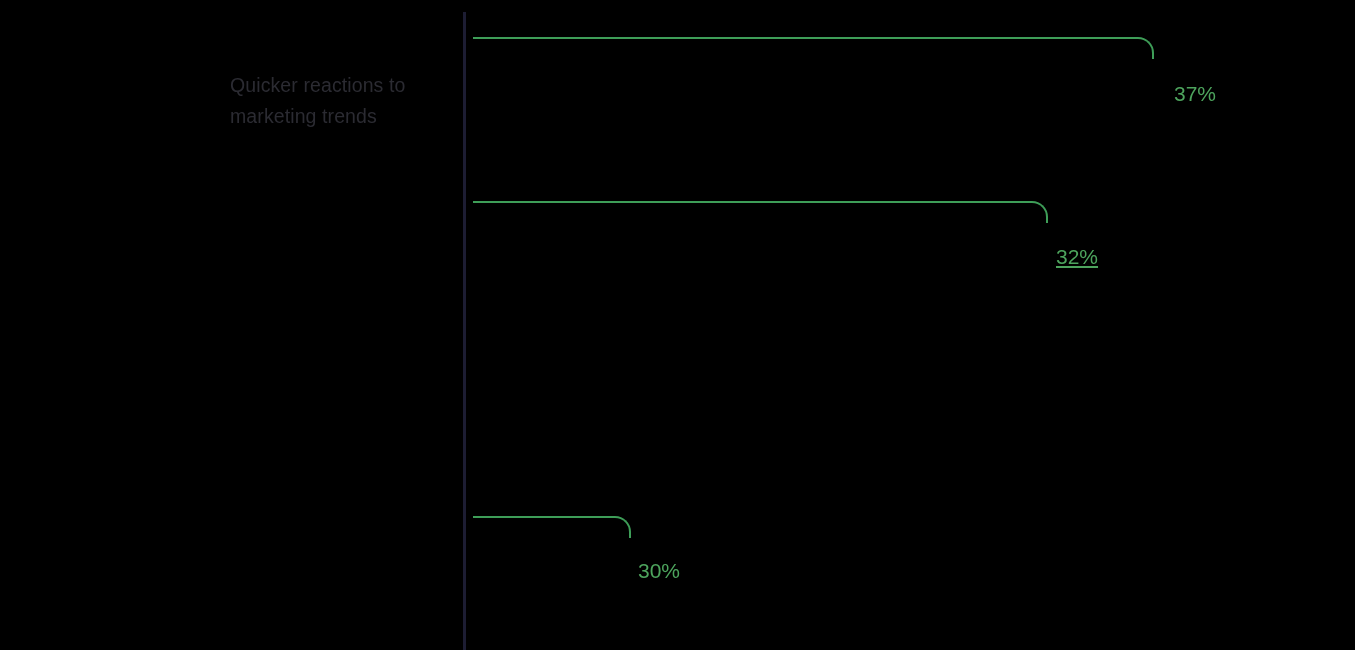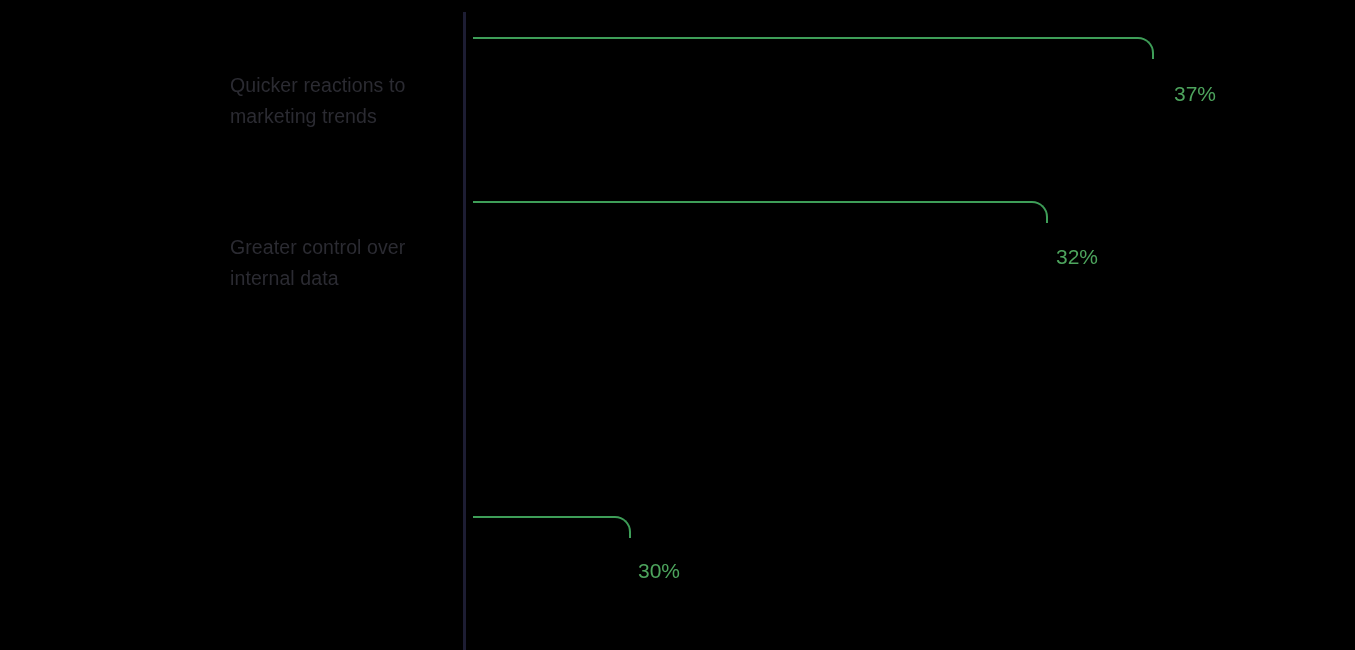--- a/index.html
+++ b/index.html
@@ -108,27 +108,25 @@
       <div class="cat-label" style="top:70px;">Quicker reactions to
 marketing trends</div>
       <div class="bar-wrap" style="top:49px;height:88px;width:681px;">
         <div class="bar"></div>
         <div class="bar-outline" style="width:681px;"></div>
       </div>
       <div class="value-label" style="left:1166px;top:83px;margin-left:8px;">37%</div>
     </div>
 
     <div class="bar-row" style="top:162px;height:162px;">
-      <div class="cat-label" style="top:70px;">Greater control over
-internal data</div>
       <div class="bar-wrap" style="top:51px;height:88px;width:575px;">
         <div class="bar"></div>
         <div class="bar-outline" style="width:575px;"></div>
       </div>
-      <div class="value-label" style="left:1056px;top:84px;">32%</div>
+      <div class="value-label" style="left:1056px;top:84px;text-decoration:underline;">32%</div>
     </div>
 
 
     <div class="bar-row" style="top:486px;height:164px;">
       <div class="bar-wrap" style="top:42px;height:88px;width:158px;">
         <div class="bar"></div>
         <div class="bar-outline" style="width:158px;"></div>
       </div>
       <div class="value-label" style="left:638px;top:74px;">30%</div>
     </div>

